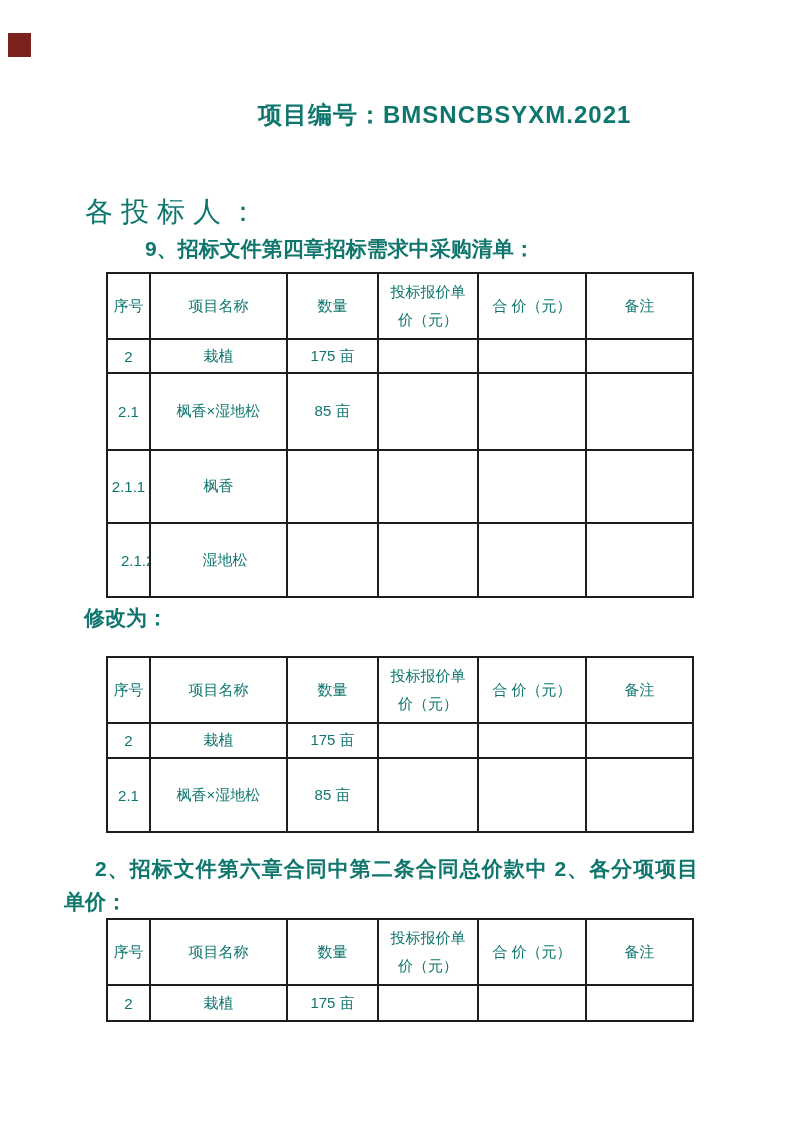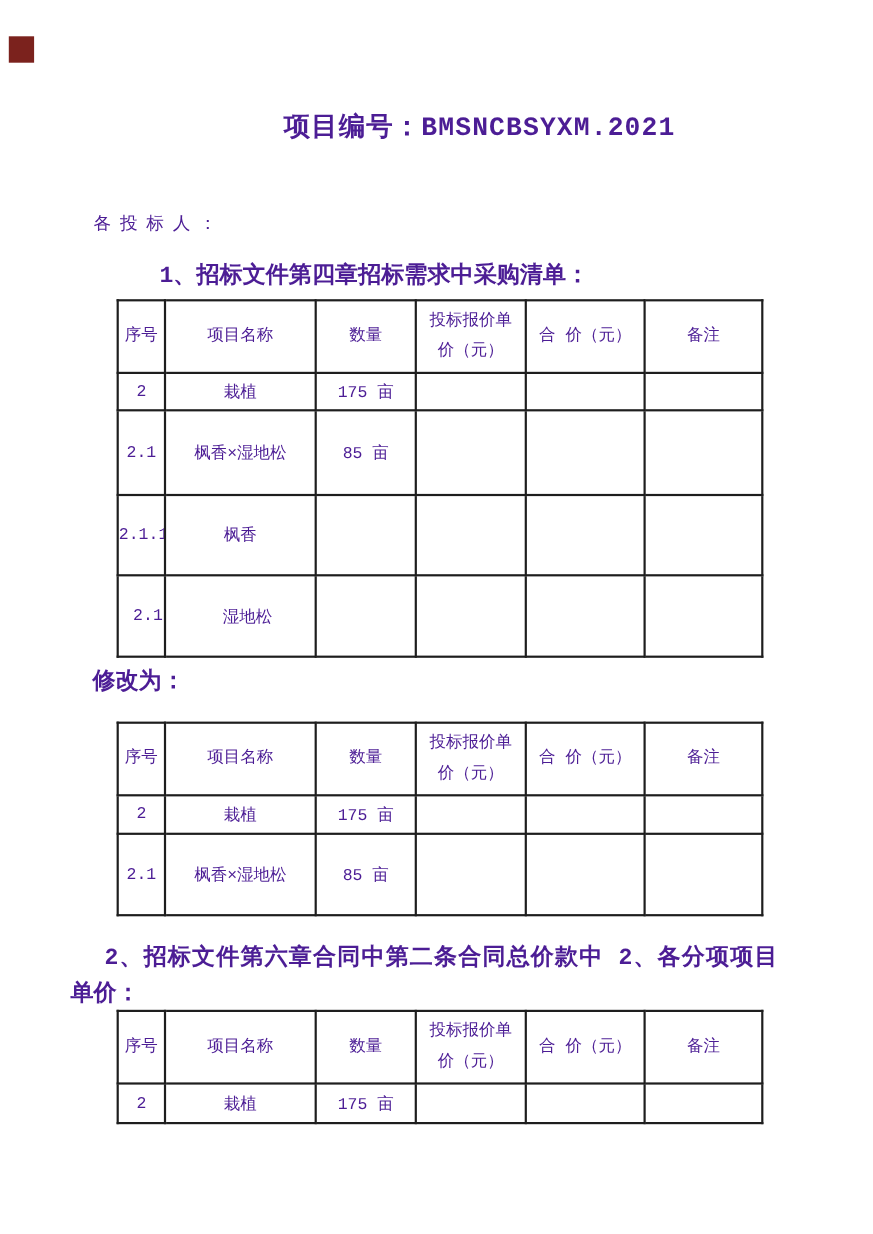--- a/index.html
+++ b/index.html
@@ -1,32 +1,32 @@
 <!DOCTYPE html>
 <html><head>
 <meta charset="utf-8">
 <style>
   html,body { margin:0; padding:0; background:#e8e8e8; }
   .page {
     position:relative; width:794px; height:1122px; margin:0 auto;
-    background:#ffffff; color:#4c1d95;
-    font-family:Liberation Mono, monospace;
+    background:#ffffff; color:#0f766e;
+    font-family:Liberation Sans, sans-serif;
     overflow:hidden;
   }
   .red-mark {
     position:absolute; left:8px; top:33px; width:23px; height:24px;
     background:#7b221d;
   }
   .doc-title {
     position:absolute; left:258px; top:99px; margin:0;
     font-size:24px; font-weight:bold; letter-spacing:1px; white-space:nowrap;
   }
   .salutation {
     position:absolute; left:85px; top:193px; margin:0;
-    font-size:16px; letter-spacing:8px; white-space:nowrap;
+    font-size:28px; letter-spacing:8px; white-space:nowrap;
   }
   .sec-heading {
     position:absolute; margin:0; font-size:21px; font-weight:bold; white-space:nowrap;
   }
   .h1 { left:145px; top:235px; }
   .modified { left:84px; top:604px; }
   .h2l1 { left:95px; top:855px; letter-spacing:1px; }
   .h2l2 { left:64px; top:888px; }
   table.t {
     position:absolute; left:106px; border-collapse:collapse; table-layout:fixed;
@@ -62,21 +62,21 @@
 <body>
 
 <div class="page">
 
   <div class="red-mark"></div>
 
   <h1 class="doc-title">项目编号：BMSNCBSYXM.2021</h1>
 
   <p class="salutation">各投标人：</p>
 
-  <p class="sec-heading h1">1、招标文件第四章招标需求中采购清单：</p>
+  <p class="sec-heading h1">9、招标文件第四章招标需求中采购清单：</p>
 
   <table class="t t1">
     <colgroup>
         <col class="c1">
         <col class="c2">
         <col class="c3">
         <col class="c4">
         <col class="c5">
         <col class="c6">
       </colgroup>

